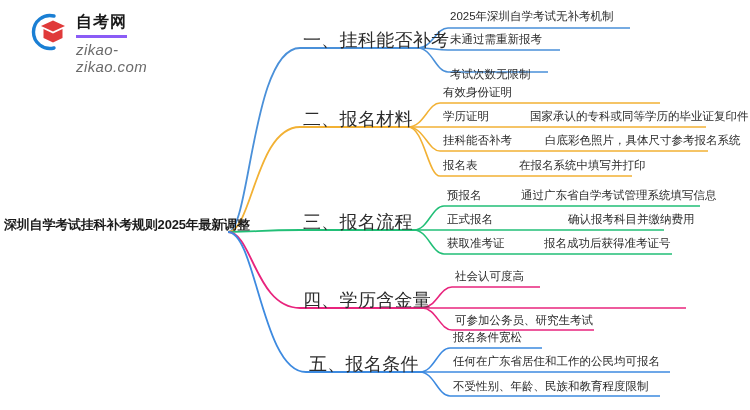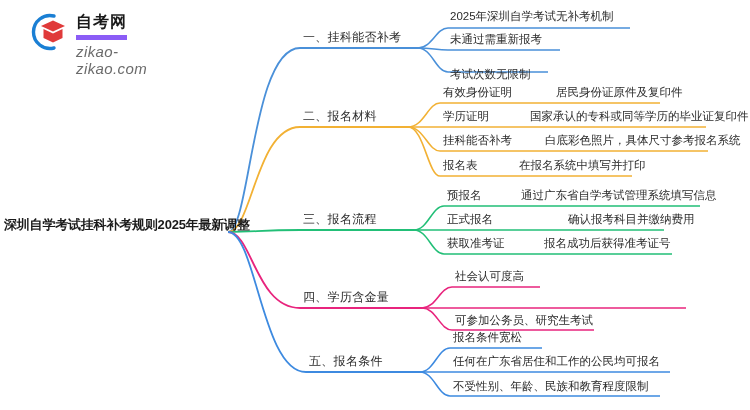--- a/index.html
+++ b/index.html
@@ -34,21 +34,21 @@
     color: #2b2b2b;
     line-height: 1.1;
   }
   .root-node {
     font-size: 13px;
     font-weight: bold;
     color: #1a1a1a;
     letter-spacing: -0.2px;
   }
   .branch-node {
-    font-size: 12px;
+    font-size: 18px;
     color: #2b2b2b;
     letter-spacing: 0.3px;
   }
   .leaf-node {
     font-size: 11.5px;
     color: #2b2b2b;
   }
   .leaf-detail {
     font-size: 11.5px;
     color: #2b2b2b;
@@ -73,21 +73,21 @@
     left: 48px;
     top: 2px;
     width: 112px;
   }
   #logo-title {
     font-size: 16px;
     font-weight: bold;
     color: #1a1a1a;
     letter-spacing: 1px;
     padding-bottom: 2px;
-    border-bottom: 5px solid #8b5cf6;
+    border-bottom: 3px solid #8b5cf6;
     display: inline-block;
   }
   #logo-sub {
     font-size: 15px;
     color: #6b6b6b;
     letter-spacing: 0.4px;
     margin-top: 3px;
     font-style: italic;
   }
 </style>
@@ -143,21 +143,20 @@
 
   <div class="node root-node" style="left:4px; top:218px;">深圳自学考试挂科补考规则2025年最新调整</div>
 
   <div class="node branch-node" style="left:303px; top:31px;">一、挂科能否补考</div>
   <div class="node leaf-node" style="left:450px; top:10px;">2025年深圳自学考试无补考机制</div>
   <div class="node leaf-node" style="left:450px; top:33px;">未通过需重新报考</div>
   <div class="node leaf-node" style="left:450px; top:56px;margin-top:12px;">考试次数无限制</div>
 
   <div class="node branch-node" style="left:303px; top:110px;">二、报名材料</div>
   <div class="node leaf-node" style="left:443px; top:86px;">有效身份证明</div>
-  <div class="node leaf-detail" style="left:556px; top:86px;">居民身份证原件及复印件</div>
   <div class="node leaf-node" style="left:443px; top:110px;">学历证明</div>
   <div class="node leaf-detail" style="left:530px; top:110px;">国家承认的专科或同等学历的毕业证复印件</div>
   <div class="node leaf-node" style="left:443px; top:134px;">挂科能否补考</div>
   <div class="node leaf-detail" style="left:545px; top:134px;">白底彩色照片，具体尺寸参考报名系统</div>
   <div class="node leaf-node" style="left:443px; top:159px;">报名表</div>
   <div class="node leaf-detail" style="left:519px; top:159px;">在报名系统中填写并打印</div>
 
   <div class="node branch-node" style="left:303px; top:213px;">三、报名流程</div>
   <div class="node leaf-node" style="left:447px; top:189px;">预报名</div>
   <div class="node leaf-detail" style="left:521px; top:189px;">通过广东省自学考试管理系统填写信息</div>

